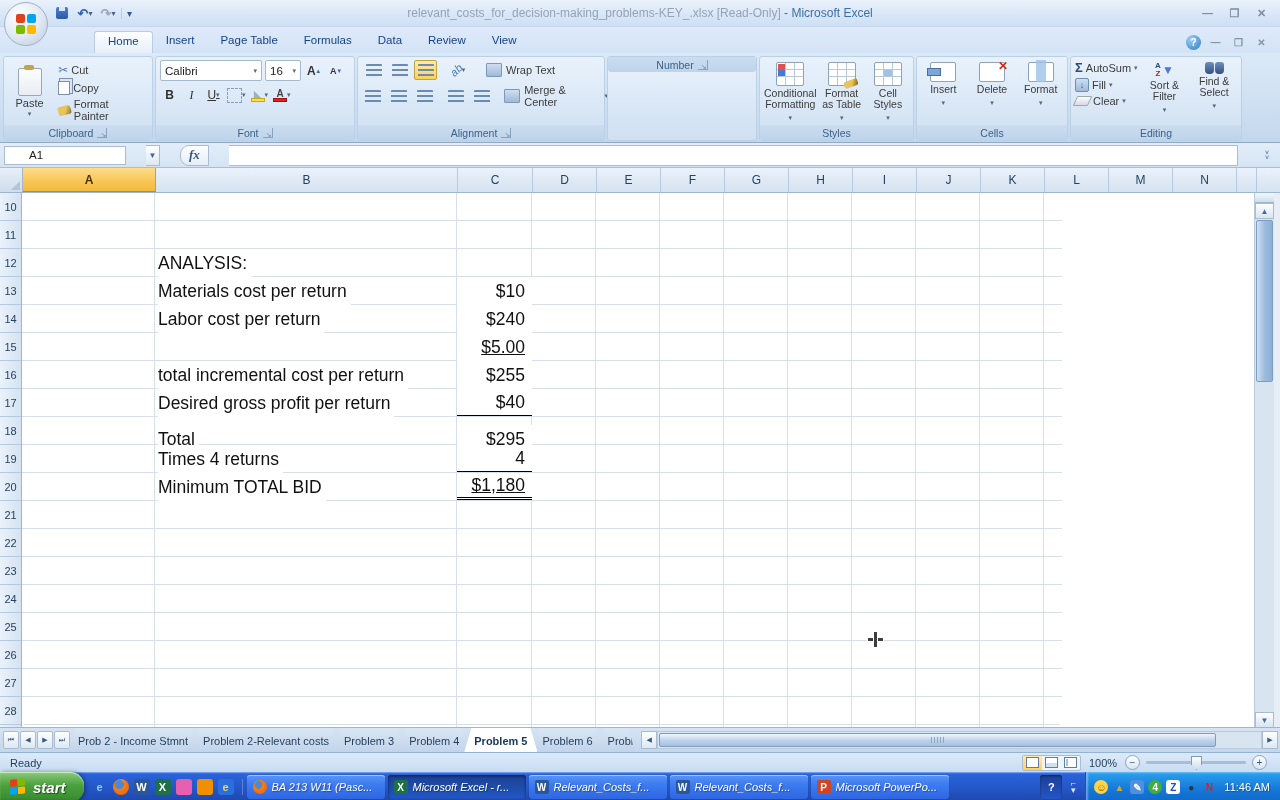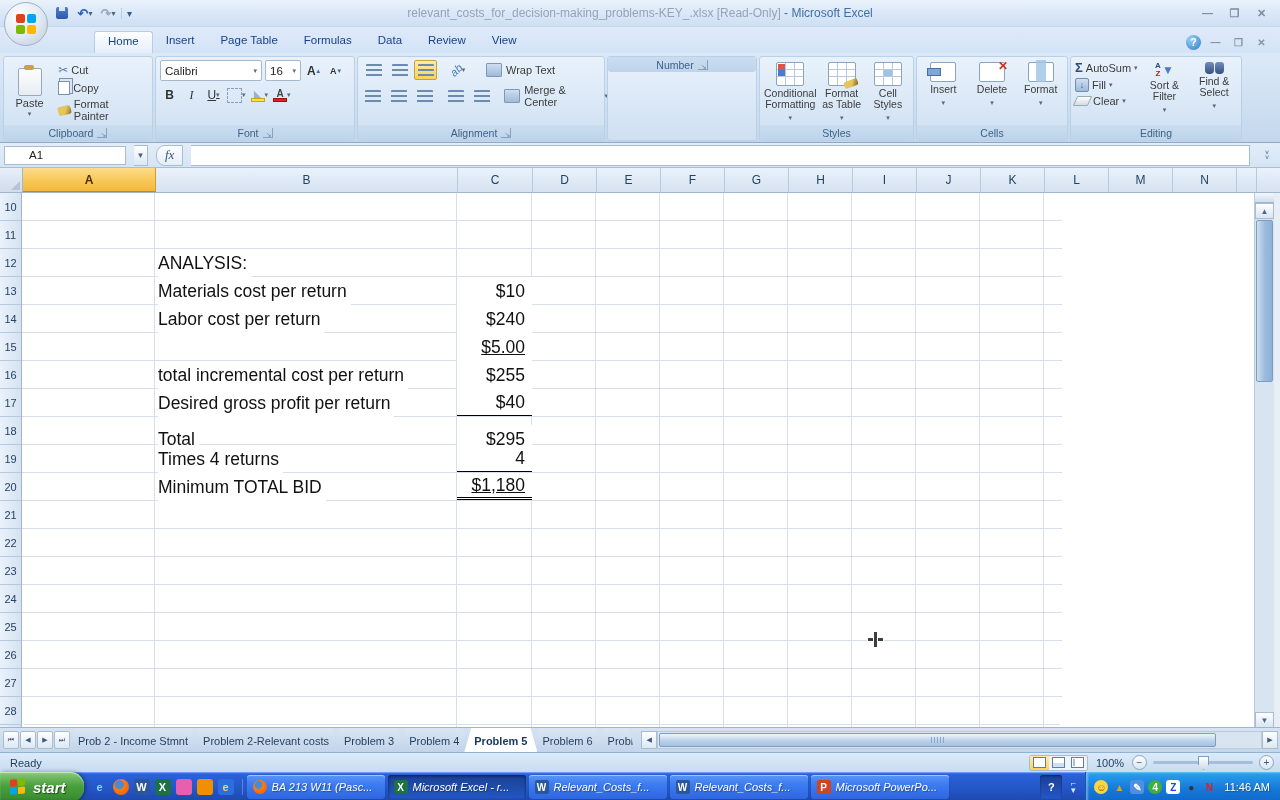--- a/index.html
+++ b/index.html
@@ -103,25 +103,25 @@
   .sigma{color:#2a4d7a;font-weight:bold;font-size:13px;}
   .fill-dn{width:12px;height:12px;background:linear-gradient(#cfe0f2,#9fbad8);border:1px solid #6f8fb0;border-radius:2px;color:#2a5a9e;font-size:9px;display:flex;align-items:center;justify-content:center;}
   .eraser{width:13px;height:8px;background:linear-gradient(#fdfdfd,#d8d8e8);border:1px solid #9aa;transform:skewX(-25deg);border-radius:1px;}
   .az-ic{display:flex;flex-direction:column;font-size:8px;font-weight:bold;line-height:8px;color:#2a4d7a;}
   .az-ic b:last-child{color:#b02020;}
   .funnel{color:#4a7ad0;font-size:12px;}
   .binoc{display:flex;}
   .binoc i{width:9px;height:12px;background:linear-gradient(#6f8fc0,#34507e);border-radius:3px 3px 4px 4px;}
   .binoc i+i{margin-left:1px;}
   
-  .formula-row{height:25px;background:linear-gradient(#e2edf9,#d5e4f4);display:flex;align-items:center;padding:2px 4px;box-sizing:border-box;gap:8px;border-bottom:1px solid #a9bed6;}
+  .formula-row{height:25px;background:linear-gradient(#e2edf9,#d5e4f4);display:flex;align-items:center;padding:2px 4px;box-sizing:border-box;gap:20px;border-bottom:1px solid #a9bed6;}
   .namebox{width:96px;height:17px;background:#fff;border:1px solid #aabccf;font-size:11.5px;color:#222;display:flex;align-items:center;padding-left:24px;box-sizing:content-box;}
   .namebox-dd{width:13px;height:19px;display:flex;align-items:center;justify-content:center;font-size:8px;color:#4a618a;border:1px solid #aabccf;border-left:none;background:linear-gradient(#fff,#dde8f3);}
   .fx-pill{height:19px;border-radius:9px 0 0 9px;background:linear-gradient(#fdfeff,#e4edf7);border:1px solid #aabccf;display:flex;align-items:center;padding:0 8px;gap:6px;}
-  .fx{font-style:italic;font-family:"Liberation Serif",serif;font-size:13px;color:#355a82;font-weight:normal;}
+  .fx{font-style:italic;font-family:"Liberation Serif",serif;font-size:13px;color:#355a82;font-weight:bold;}
   .formula-field{flex:1;height:19px;background:#fff;border:1px solid #aabccf;border-left:none;}
   .fbar-chevron{width:18px;display:flex;flex-direction:column;align-items:center;color:#4a618a;font-size:7px;line-height:5px;}
   
   .grid{position:relative;height:559px;background:#fff;}
   .colhdr-row{display:flex;height:24px;border-bottom:1px solid #9eb6ce;background:linear-gradient(#eaf2fb,#d5e2f1);}
   .corner{width:22px;height:24px;border-right:1px solid #9eb6ce;background:linear-gradient(#e7eff9,#d0ddeb);position:relative;}
   .corner:after{content:"";position:absolute;right:2px;bottom:2px;border-left:9px solid transparent;border-bottom:9px solid #b4c4d4;}
   .colhdr{height:24px;border-right:1px solid #b7c9dc;display:flex;align-items:center;justify-content:center;
     font-size:12px;color:#25425f;background:linear-gradient(#eaf2fb,#d5e2f1);box-sizing:border-box;}
   .colhdr.selected{background:linear-gradient(#fcdc8a,#f7c653 60%,#f3b93e);border-right:1px solid #d99a2b;border-bottom:1px solid #c8861a;color:#4a3000;font-weight:bold;}
@@ -162,21 +162,21 @@
   .hscroll{flex:1;display:flex;align-items:center;margin:2px 2px 2px 6px;}
   .h-arrow{width:14px;height:16px;display:flex;align-items:center;justify-content:center;font-size:7px;color:#3c5a7e;
     background:linear-gradient(#fdfeff,#dde8f3);border:1px solid #aabccf;}
   .h-track{flex:1;height:16px;background:#d9e4f1;border:1px solid #b9cadd;position:relative;}
   .h-thumb{position:absolute;left:1px;top:1px;height:12px;width:92%;background:linear-gradient(#eef4fb,#b9d0e8 60%,#a5c2e0);border:1px solid #7d9cc0;border-radius:2px;
     display:flex;align-items:center;justify-content:center;}
   .h-grip{width:14px;height:6px;background:repeating-linear-gradient(to right,#8aa8c8 0 1px,transparent 1px 3px);}
   
   .statusbar{height:19px;background:linear-gradient(#dcebfa,#c8dbf0);border-top:1px solid #93b2d4;display:flex;align-items:center;font-size:11px;color:#1f3b57;}
   .status-mode{padding:0 10px;}
-  .status-right{margin-left:auto;display:flex;align-items:center;gap:6px;padding-right:6px;}
+  .status-right{margin-left:auto;display:flex;align-items:center;gap:6px;padding-right:13px;}
   .viewbtns{display:flex;border:1px solid #aabccf;background:#eef4fb;border-radius:2px;}
   .vb{width:19px;height:14px;display:flex;align-items:center;justify-content:center;}
   .vb i{width:11px;height:9px;border:1px solid #5e7fa2;background:#fff;}
   .vb.active{background:linear-gradient(#ffe9ae,#ffd254);}
   .vb.pl i{background:linear-gradient(#fff 60%,#cfe0f2 60%);}
   .vb.pb i{background:#fff;box-shadow:inset 0 0 0 1px #fff,inset 3px 0 0 #9fc2e8;}
   .zoom-label{font-size:11px;color:#1f3b57;min-width:32px;text-align:center;}
   .zoom-circle{width:13px;height:13px;border-radius:50%;border:1px solid #8aa4c0;background:linear-gradient(#fdfeff,#d8e5f2);
     display:flex;align-items:center;justify-content:center;font-size:10px;color:#3c5a7e;line-height:1;}
   .zoom-track{width:100px;height:3px;background:#a8bed6;border-radius:2px;position:relative;}

